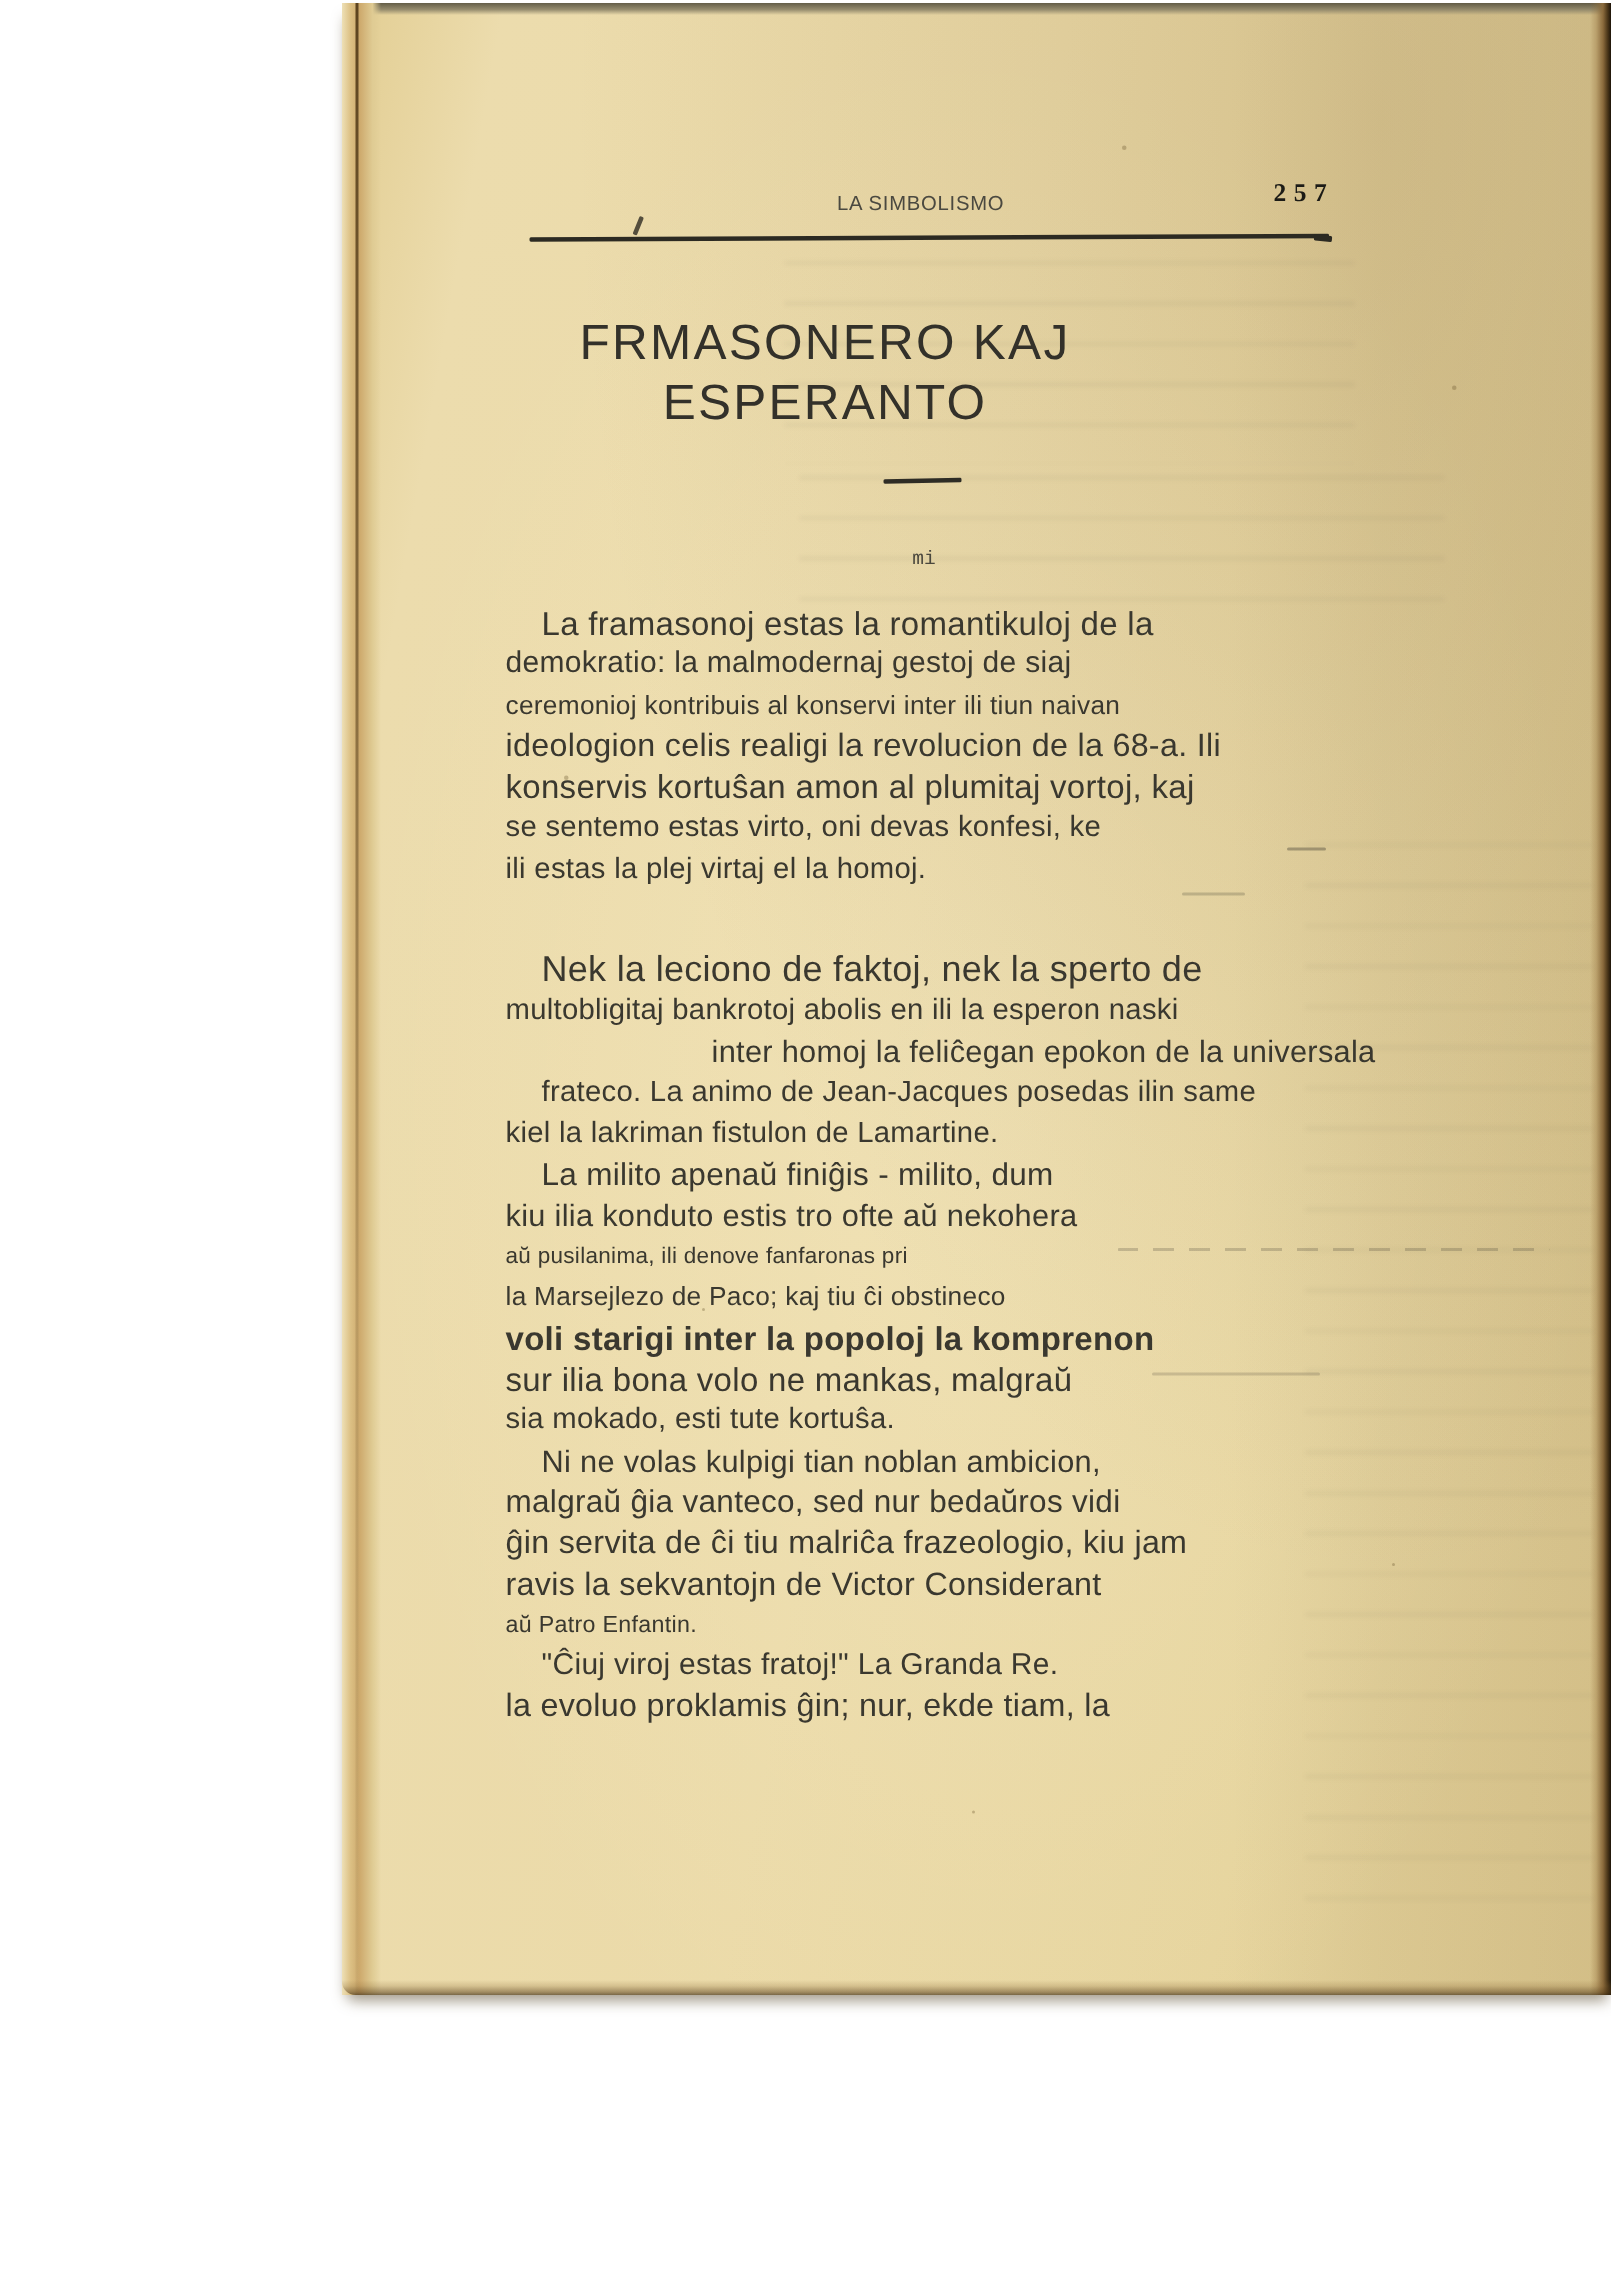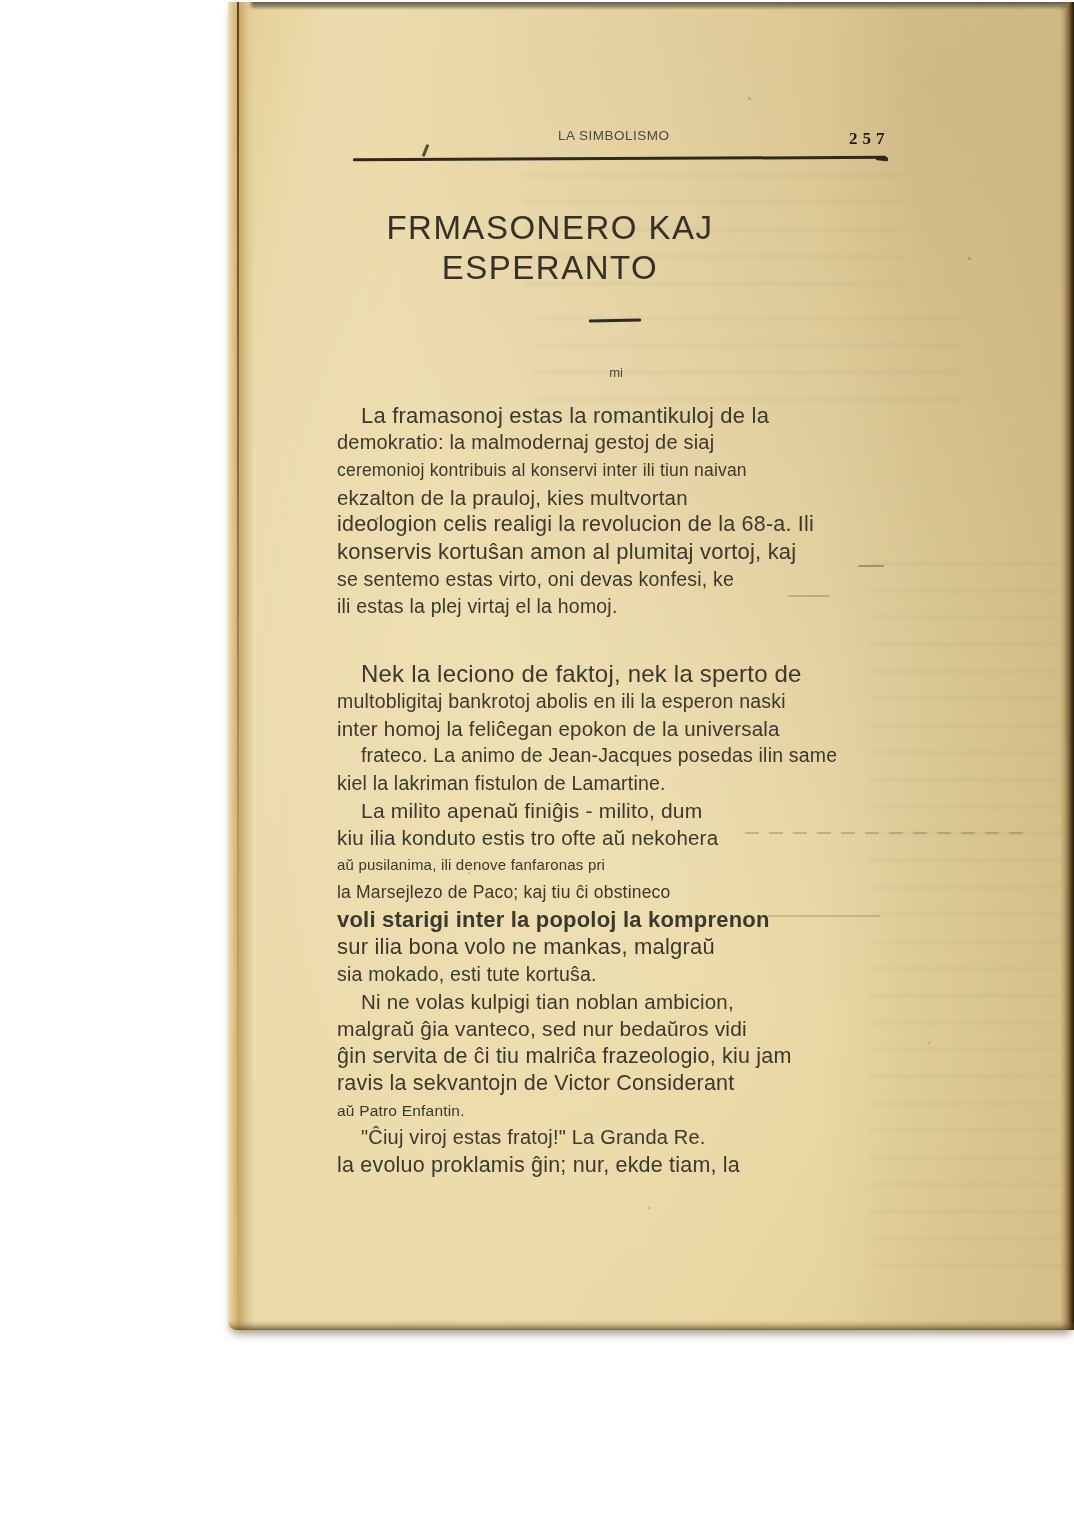--- a/index.html
+++ b/index.html
@@ -49,21 +49,21 @@
     position:absolute;left:0;bottom:0;width:100%;height:10px;
     background:linear-gradient(180deg,rgba(130,98,48,0) 0%,rgba(130,98,48,0.22) 40%,rgba(90,64,28,0.5) 80%,rgba(60,42,18,0.65) 100%);
     border-bottom-left-radius:9px;
   }
   .running-header{
     position:absolute;left:330px;top:126px;width:130px;
     font-size:13.5px;letter-spacing:.5px;color:var(--header-ink);
     white-space:nowrap;
   }
   .page-number{
-    position:absolute;left:621px;top:127px;
+    position:absolute;left:621px;top:117px;
     font-family:"Liberation Serif", serif;font-weight:bold;
     font-size:17px;letter-spacing:5px;color:var(--page-number-ink);
     white-space:nowrap;
   }
   .header-rule{
     position:absolute;left:125px;top:155px;width:533px;height:3px;
     background:var(--rule);transform:rotate(-0.25deg);
     border-radius:1px;
   }
   .header-rule::after{ 
@@ -78,21 +78,21 @@
     position:absolute;left:62px;top:206px;width:520px;
     text-align:center;color:var(--title-ink);
     font-size:33px;letter-spacing:1.5px;line-height:40px;
   }
   .divider{
     position:absolute;left:361px;top:317px;width:52px;height:3px;
     background:#2e2c25;border-radius:1px;transform:rotate(-1deg);
   }
   .section-mark{
     position:absolute;left:366px;top:363px;width:44px;text-align:center;
-    font-size:13px;color:#4a473d;
+    font-size:13px;color:#4a473d;font-family:Liberation Mono, monospace;
   }
   .body-text{
     position:absolute;left:109px;top:400px;width:580px;
     color:var(--ink);letter-spacing:.2px;
   }
   .body-text .line{line-height:27.3px;white-space:nowrap;}
   .body-text .line.indent{padding-left:24px;}
   
   .ghost{
     position:absolute;
@@ -147,28 +147,27 @@
     <div>ESPERANTO</div>
   </div>
 
   <div class="divider"></div>
   <div class="section-mark">mi</div>
 
   <div class="body-text" id="body-text">
       <div class="line indent" style="font-size: 22px;">La framasonoj estas la romantikuloj de la</div>
       <div class="line" style="font-size: 20px;">demokratio: la malmodernaj gestoj de siaj</div>
       <div class="line" style="font-size: 17.5px;">ceremonioj kontribuis al konservi inter ili tiun naivan</div>
-      <div class="line" style="font-size: 20.5px;">ekzalton de la prauloj, kies multvortan</div>
       <div class="line" style="font-size: 21.5px;">ideologion celis realigi la revolucion de la 68-a. Ili</div>
       <div class="line" style="font-size: 22px;">konservis kortuŝan amon al plumitaj vortoj, kaj</div>
       <div class="line" style="font-size: 19.5px;">se sentemo estas virto, oni devas konfesi, ke</div>
       <div class="line" style="font-size: 19.5px;">ili estas la plej virtaj el la homoj.</div>
       <div class="line indent" style="font-size: 24px; margin-top: 40px;">Nek la leciono de faktoj, nek la sperto de</div>
       <div class="line" style="font-size: 19.5px;">multobligitaj bankrotoj abolis en ili la esperon naski</div>
-      <div class="line" style="font-size: 20.5px;">inter homoj la feliĉegan epokon de la universala</div>
+      <div class="line" style="font-size: 20.5px; text-align: right;">inter homoj la feliĉegan epokon de la universala</div>
       <div class="line" style="font-size: 19.5px; margin-left: 24px;">frateco. La animo de Jean-Jacques posedas ilin same</div>
       <div class="line" style="font-size: 19.5px;">kiel la lakriman fistulon de Lamartine.</div>
       <div class="line indent" style="font-size: 21px;">La milito apenaŭ finiĝis - milito, dum</div>
       <div class="line" style="font-size: 20.5px;">kiu ilia konduto estis tro ofte aŭ nekohera</div>
       <div class="line" style="font-size: 15px;">aŭ pusilanima, ili denove fanfaronas pri</div>
       <div class="line" style="font-size: 17.5px;">la Marsejlezo de Paco; kaj tiu ĉi obstineco</div>
       <div class="line" style="font-size: 22px; font-weight: bold;">voli starigi inter la popoloj la komprenon</div>
       <div class="line" style="font-size: 22px;">sur ilia bona volo ne mankas, malgraŭ</div>
       <div class="line" style="font-size: 19.5px;">sia mokado, esti tute kortuŝa.</div>
       <div class="line indent" style="font-size: 20.5px;">Ni ne volas kulpigi tian noblan ambicion,</div>

